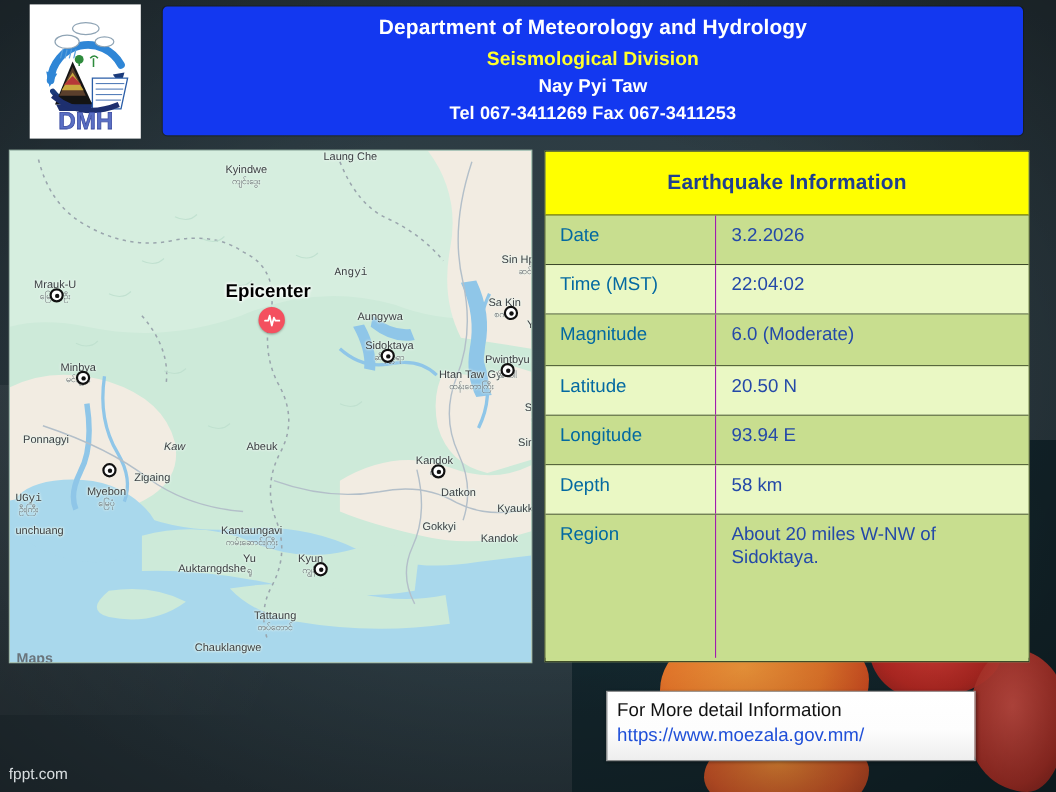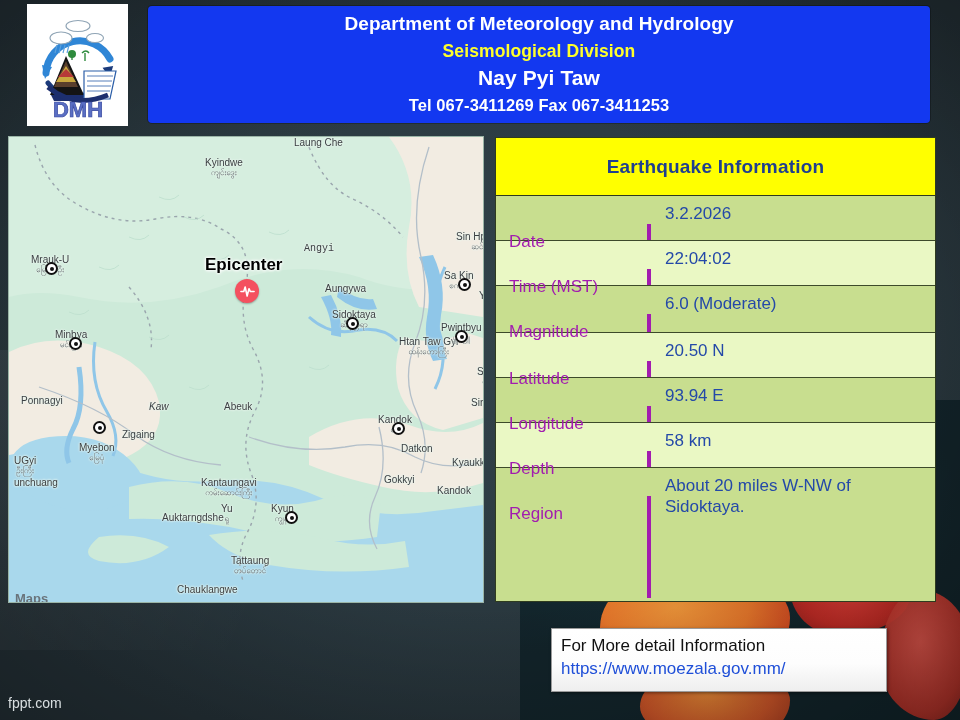--- a/index.html
+++ b/index.html
@@ -65,21 +65,21 @@
     font-weight:bold;
     letter-spacing:.1px;
     line-height:1.08;
     text-align:center;
     white-space:nowrap;
   }
   .hdr-w{color:#ffffff;}
   .hdr-y{color:#ffff2b;}
   #hdr-line1{font-size:19px;margin-bottom:7px;}
   #hdr-line2{font-size:17.5px;margin-bottom:7px;}
-  #hdr-line3{font-size:21px;margin-bottom:7px;}
+  #hdr-line3{font-size:17px;margin-bottom:7px;}
   #hdr-line4{font-size:16.5px;}
 
   
   #map{
     position:absolute;left:9px;top:137px;width:474px;height:465px;
     background:#cfeadb;
     overflow:hidden;
     box-shadow:0 0 0 1px #9ab4a6;
   }
   #map-canvas{position:absolute;inset:0;}
@@ -138,25 +138,25 @@
   .trow{
     display:flex;
     border-bottom:1px solid #3d4a2a;
     box-sizing:border-box;
   }
   .trow:last-child{border-bottom:none;}
   .trow.odd{background:#c8de8f;}
   .trow.even{background:#eaf8c4;}
   .tlabel{
     width:155px;min-width:155px;
-    border-right:4px solid #a21caf;
+    border-right:1px solid #a21caf;
     box-sizing:border-box;
     padding:8px 0 8px 13px;
-    font-size:17px;color:#a21caf;
-    display:flex;align-items:flex-start;margin-top:28px;
+    font-size:17px;color:#0369a1;
+    display:flex;align-items:flex-start;
   }
   .tvalue{
     flex:1;
     box-sizing:border-box;
     padding:8px 8px 8px 14px;
     font-size:17px;color:#2449a8;
     line-height:1.22;
   }
   .h-short{height:45px;}
   .h-tall{height:47px;}
@@ -304,21 +304,21 @@
     </svg>
 
     <div id="epicenter-label">Epicenter</div>
     <div id="epicenter-marker">
       <svg width="15" height="15" viewBox="0 0 16 16">
         <path d="M1 8 H4 L5.5 3.2 L7.6 12.8 L9.6 5 L11 8 H15" fill="none" stroke="#ffffff" stroke-width="1.7" stroke-linecap="round" stroke-linejoin="round"></path>
       </svg>
     </div>
 
     <div id="map-places">
-        <div class="mlabel" style="left: 196px; top: 20px;">
+        <div class="mlabel" style="left: 196px; top: 12px;">
           <span class="en">Kyindwe</span>
           <span class="my">ကျင်းဒွေး</span>
         </div>
         <div class="mlabel" style="left: 285px; top: 0px;">
           <span class="en">Laung Che</span>
         </div>
         <div class="mlabel" style="left: 295px; top: 106px; font-family: Liberation Mono, monospace;">
           <span class="en">Angyi</span>
         </div>
         <div class="mlabel" style="left: 22px; top: 117px;">
@@ -407,21 +407,21 @@
         </div>
         <div class="mlabel" style="left: 212px; top: 366px;">
           <span class="en">Yu</span>
           <span class="my">ရူ</span>
         </div>
         <div class="mlabel" style="left: 262px; top: 366px;">
           <span class="en">Kyun</span>
           <span class="my">ကျွန်း</span>
         </div>
         <div class="town" style="left: 276px; top: 374px;"></div>
-        <div class="mlabel" style="left: 5px; top: 318px;">
+        <div class="mlabel" style="left: 5px; top: 311px; font-family: Liberation Mono, monospace;">
           <span class="en">UGyi</span>
           <span class="my">ဦးကြီး</span>
         </div>
         <div class="mlabel" style="left: 5px; top: 340px;">
           <span class="en">unchuang</span>
         </div>
         <div class="mlabel" style="left: 153px; top: 375px;">
           <span class="en">Auktarngdshe</span>
         </div>
         <div class="mlabel" style="left: 222px; top: 418px;">

